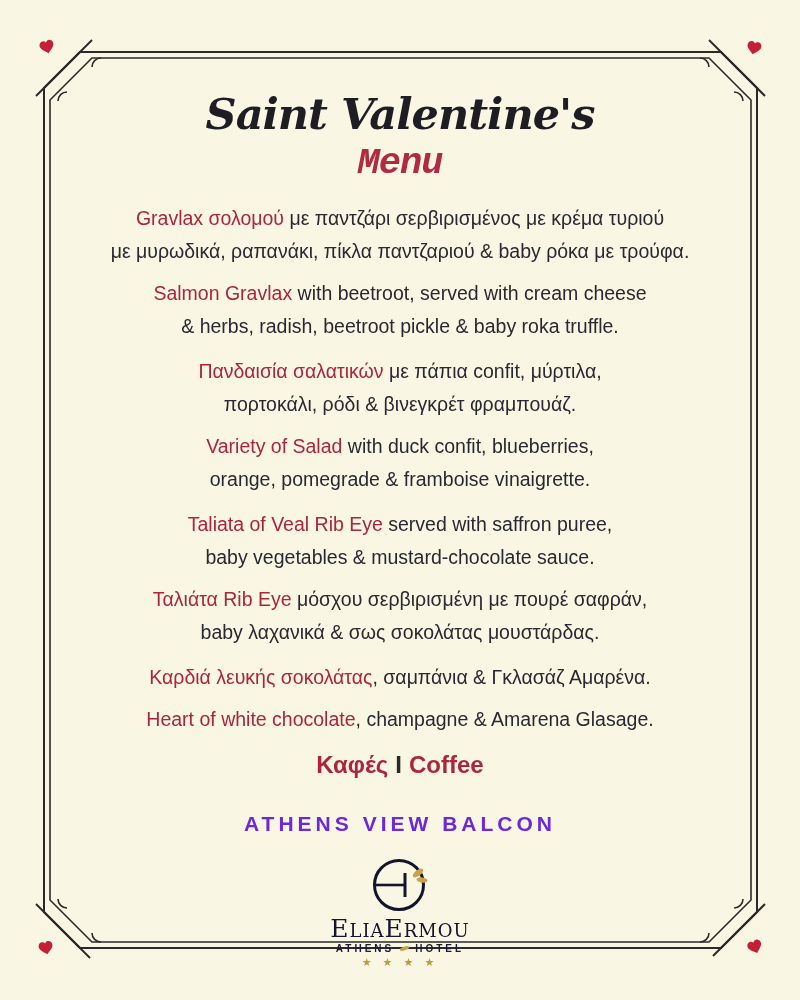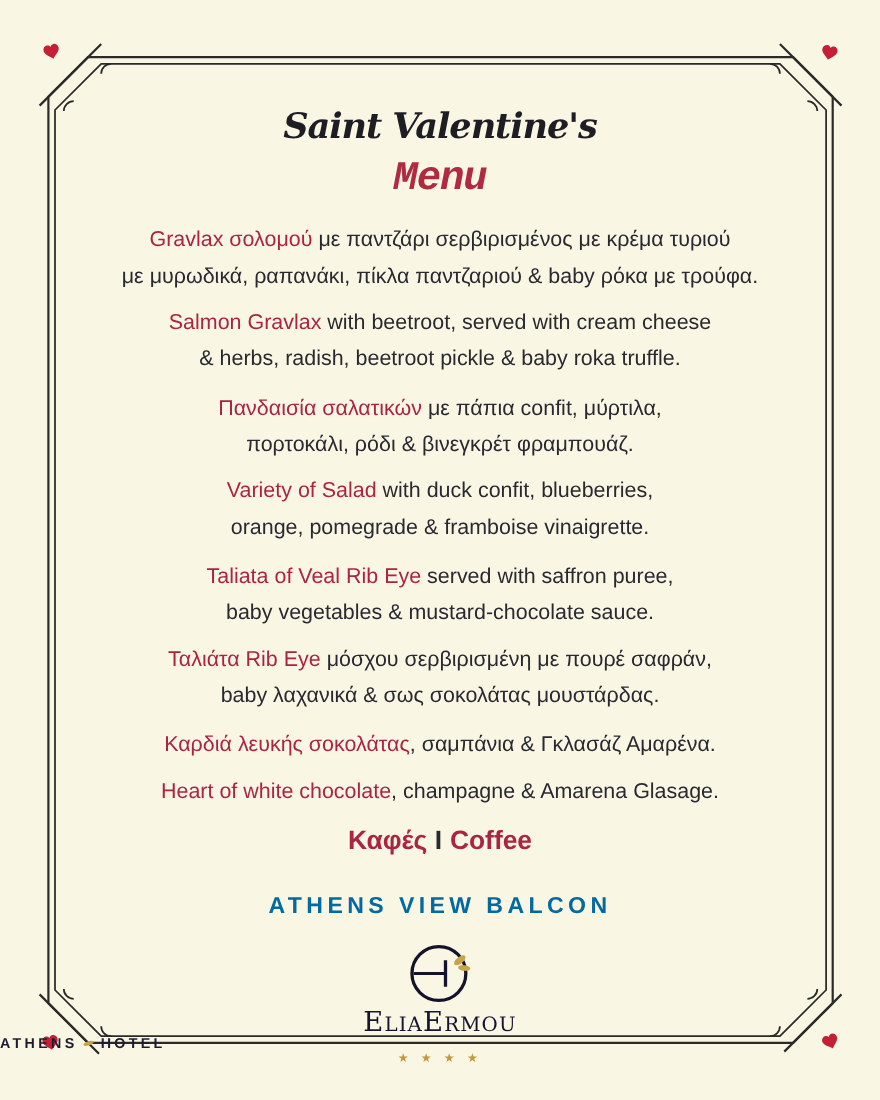--- a/index.html
+++ b/index.html
@@ -15,21 +15,21 @@
   .content{
     position:absolute;left:0;top:0;width:800px;height:1000px;
     text-align:center;
     box-sizing:border-box;
     padding-top:88px;
   }
   .title-line1{
     margin:0;
     font-family:"DejaVu Serif",serif;
     font-style:italic;font-weight:bold;
-    font-size:32px;line-height:52px;
+    font-size:43px;line-height:52px;
     color:#1f1d24;letter-spacing:-1px;
   }
   .title-line2{
     margin:0 0 16px 0;
     font-family:Liberation Mono, monospace;
     font-style:italic;font-weight:bold;
     font-size:37px;line-height:46px;
     color:#b02a40;letter-spacing:-1px;
   }
   .menu-list{margin:0;padding:0;}
@@ -44,37 +44,37 @@
   .coffee-line{
     margin:10px 0 0 0;
     font-size:24px;line-height:33px;
     font-weight:bold;color:#ab2440;
   }
   .coffee-sep{color:#2a2830;margin:0 7px;}
   .venue{
     margin:30px 0 0 0;
     font-size:21px;line-height:26px;
     font-weight:bold;letter-spacing:4px;
-    color:#0369a1;
+    color:#6d28d9;
   }
   .logo-block{margin-top:20px;}
   .logo-mark{display:block;margin:0 auto;}
   .logo-wordmark{
     margin:2px 0 0 0;
     font-family:"DejaVu Serif","Liberation Serif",serif;
     font-variant:small-caps;
     font-size:25px;line-height:28px;
     letter-spacing:1px;
     color:#16142f;font-weight:normal;
   }
   .logo-tagline{
     margin:0;
-    font-size:13px;line-height:11px;letter-spacing:3px;
+    font-size:10px;line-height:11px;letter-spacing:3px;
     font-weight:bold;color:#1d1b33;
-    display:flex;align-items:center;justify-content:flex-start;gap:5px;
+    display:flex;align-items:center;justify-content:center;gap:5px;
   }
   .logo-stars{
     margin:1px 0 0 0;
     font-size:11px;line-height:14px;letter-spacing:4px;
     color:#c19a3f;
   }
 </style>
 </head>
 <body>
 

